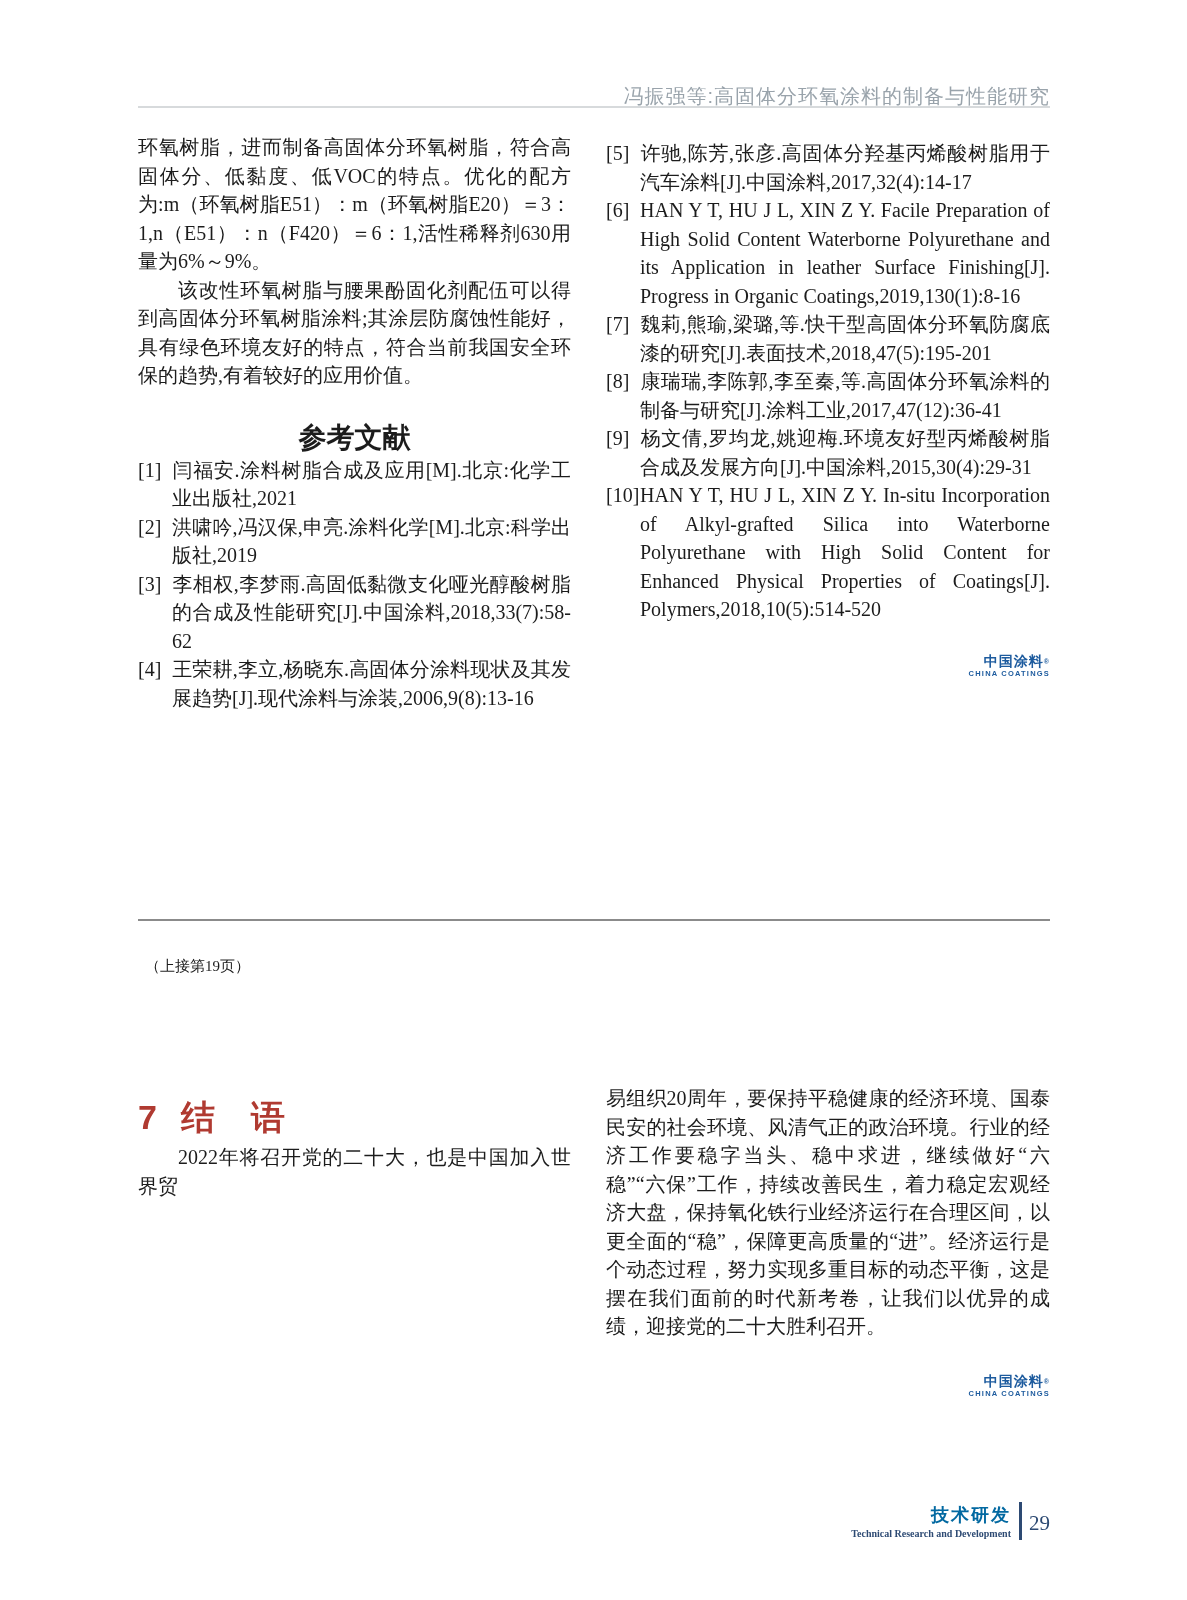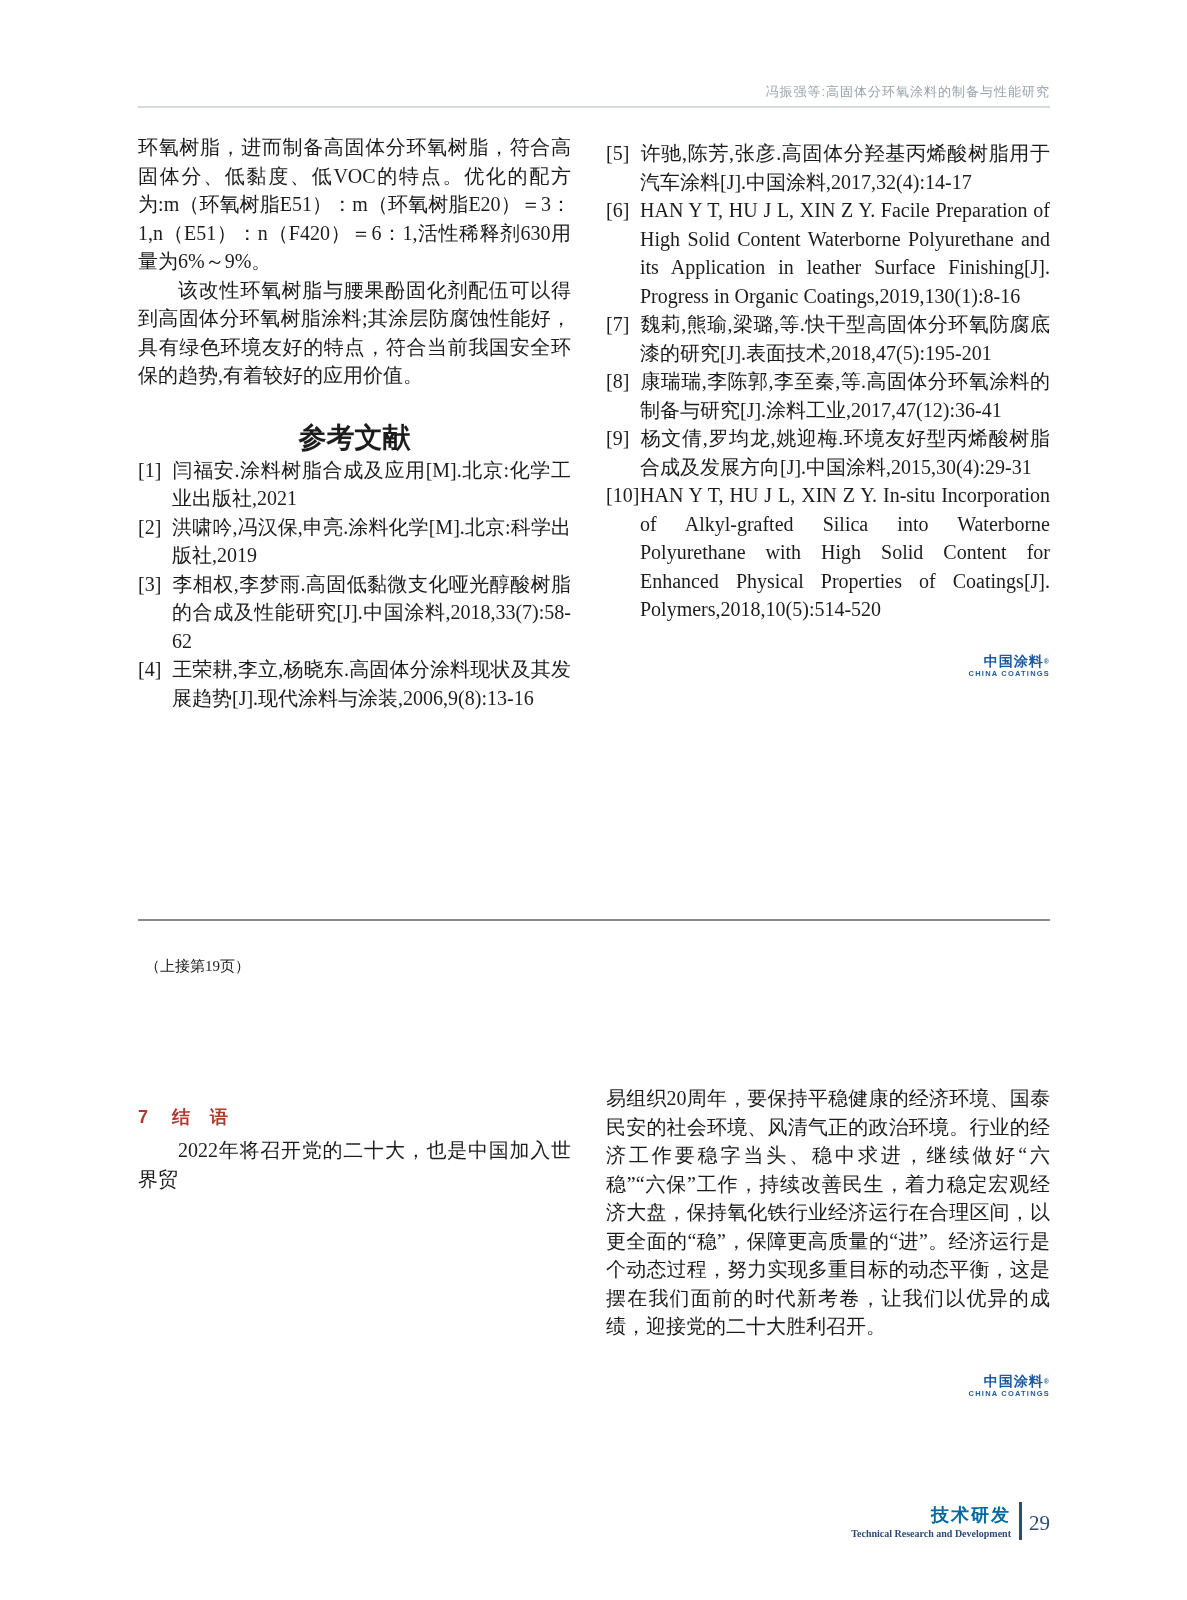--- a/index.html
+++ b/index.html
@@ -7,21 +7,21 @@
   body { font-family:"Liberation Serif","DejaVu Serif",serif; color:#1c1c1c; }
   .page {
     position:relative; width:1187px; height:1600px; margin:0 auto;
     background:#ffffff; overflow:hidden;
   }
 
   
   .running-head {
     position:absolute; top:83px; left:138px; width:912px;
     text-align:right; font-family:"Liberation Sans","DejaVu Sans",sans-serif;
-    font-size:13px; color:#99a3ab; letter-spacing:1px;
+    font-size:20px; color:#99a3ab; letter-spacing:1px;
   }
   .head-rule {
     position:absolute; top:106px; left:138px; width:912px; height:2px;
     background:#d7dadc;
   }
 
   
   .col { position:absolute; font-size:20px; line-height:28.5px; text-align:justify; }
   .col-top-left  { top:133px; left:138px; width:433px; }
   .col-top-right { top:139px; left:606px; width:444px; }
@@ -50,23 +50,23 @@
   }
   .continued-note {
     position:absolute; top:953px; left:145px;
     font-size:15px; line-height:26px; color:#1c1c1c;
   }
 
   
   .col-bot-left  { top:1084px; left:138px; width:433px; }
   .col-bot-right { top:1084px; left:606px; width:444px; }
   .section-heading {
-    margin-top:17px; margin-bottom:2px; text-align:left; text-indent:0;
+    margin-top:17px; margin-bottom:9px; text-align:left; text-indent:0;
     font-family:"Liberation Sans","DejaVu Sans",sans-serif;
-    font-weight:bold; font-size:18px; line-height:33px; color:#b03a31;
+    font-weight:bold; font-size:34px; line-height:33px; color:#b03a31;
   }
   .section-heading .sec-num { margin-right:24px; }
   .section-heading .sec-title { letter-spacing:1px; }
 
   
   .footer {
     position:absolute; top:1502px; right:137px;
     display:flex; align-items:stretch;
   }
   .footer-text { text-align:right; padding-top:3px; }

